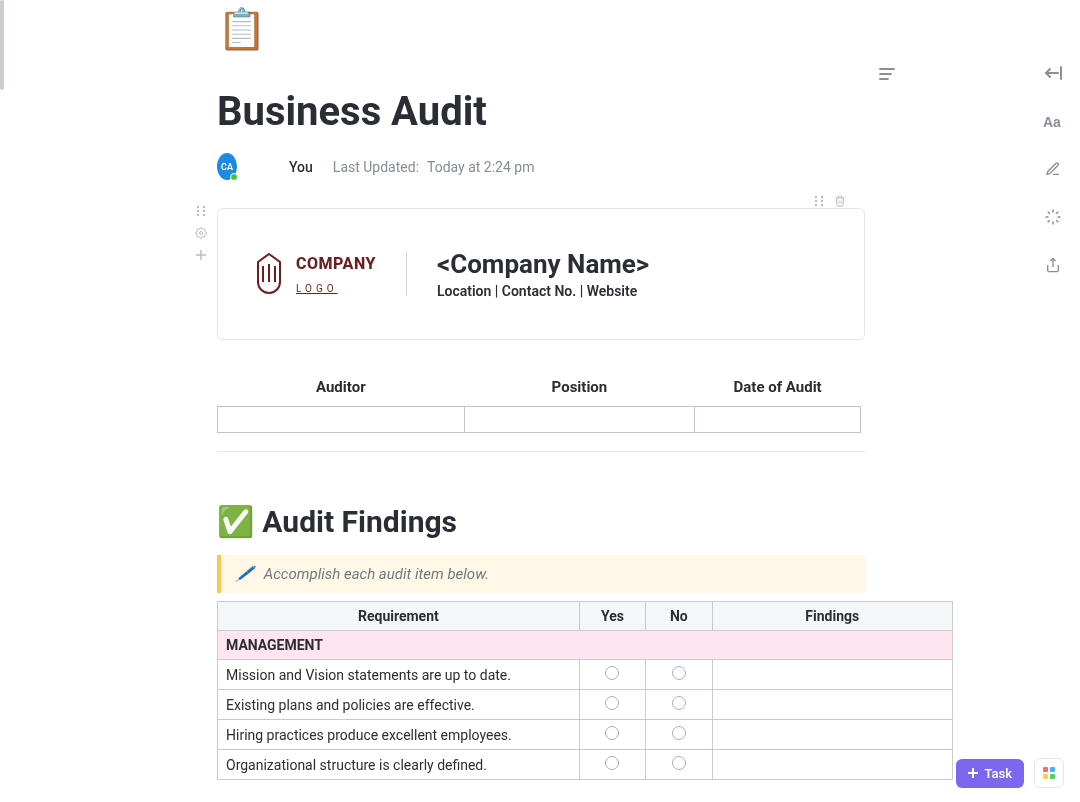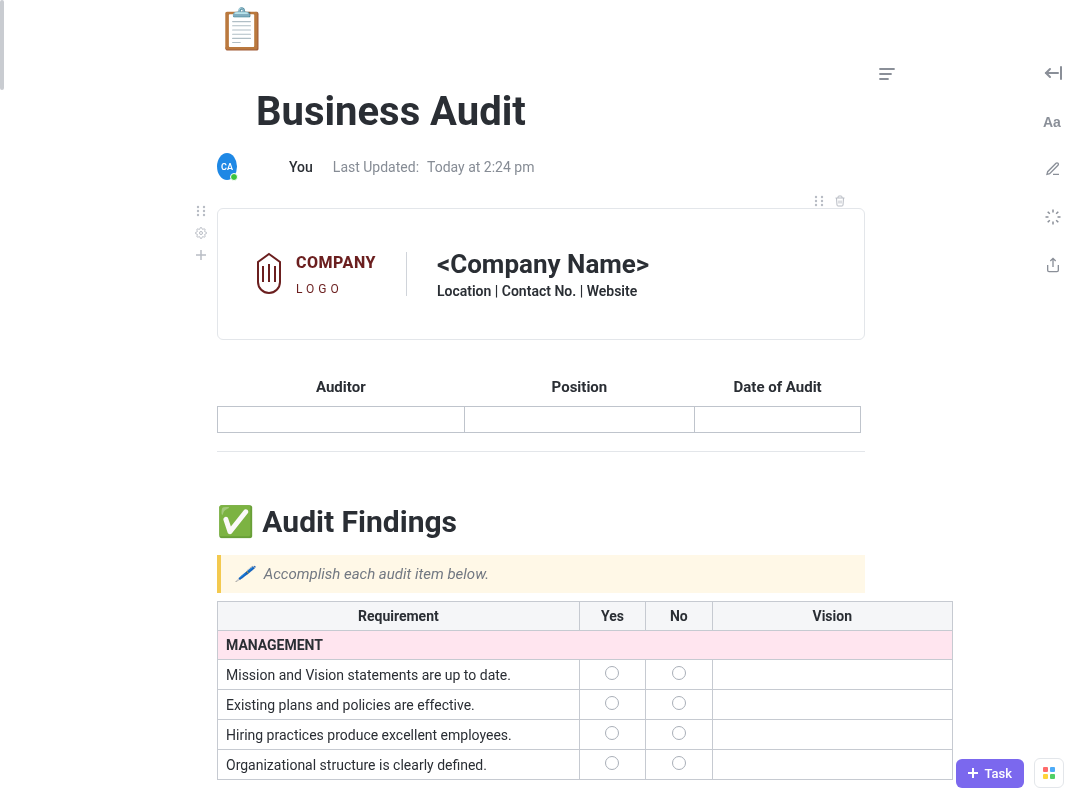--- a/index.html
+++ b/index.html
@@ -22,21 +22,20 @@
 }
 .clipboard-emoji {
   font-size: 40px;
   line-height: 1;
 }
 .title {
   font-size: 40px;
   font-weight: 700;
   margin-top: 38px;
   color: #2a2e34;
-  margin-left: 39px;
 }
 .meta-row {
   display: flex;
   align-items: center;
   gap: 8px;
   margin-top: 18px;
   font-size: 14px;
 }
 .avatar {
   width: 20px;
@@ -110,24 +109,25 @@
 }
 .logo-svg { width: 30px; height: 44px; }
 .logo-text-wrap { display: flex; flex-direction: column; }
 .logo-company {
   font-weight: 800;
   font-size: 16px;
   letter-spacing: 0.5px;
   color: #6b1f1f;
 }
 .logo-sub {
-  font-size: 12px;
+  font-size: 10px;
   letter-spacing: 4px;
   color: #6b1f1f;
   margin-top: 10px;
+  text-decoration: underline;
 }
 .divider-v {
   width: 1px;
   height: 44px;
   background: #d0d4da;
 }
 .company-info { flex: 1; }
 .company-name {
   font-size: 26px;
   font-weight: 700;
@@ -403,21 +403,21 @@
     <span>🖊️</span>
     <span>Accomplish each audit item below.</span>
   </div>
 
   <table class="findings-table">
     <tbody>
         <tr>
       <th class="col-req">Requirement</th>
       <th class="col-yn">Yes</th>
       <th class="col-yn">No</th>
-      <th class="col-remarks">Vision</th>
+      <th class="col-remarks">Findings</th>
     </tr>
     <tr class="sect-row">
       <td colspan="4">MANAGEMENT</td>
     </tr>
     <tr>
       <td>Mission and Vision statements are up to date.</td>
       <td class="radio-cell"><span class="radio-circle"></span></td>
       <td class="radio-cell"><span class="radio-circle"></span></td>
       <td></td>
     </tr>

